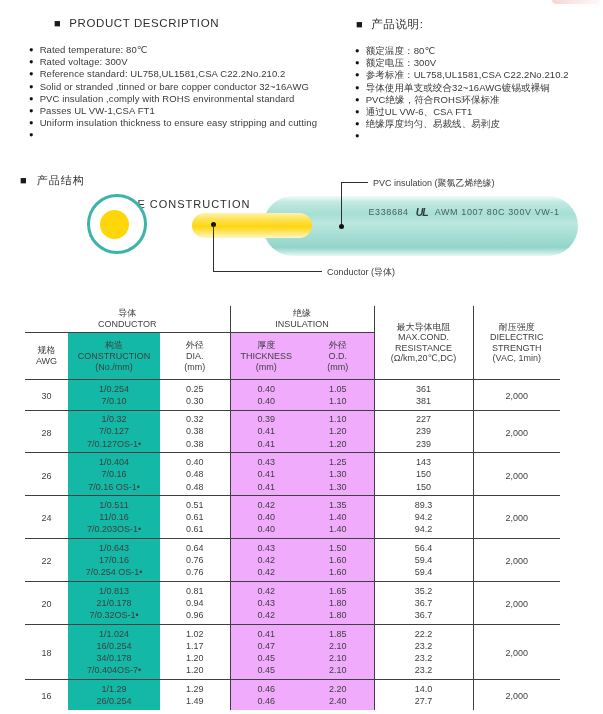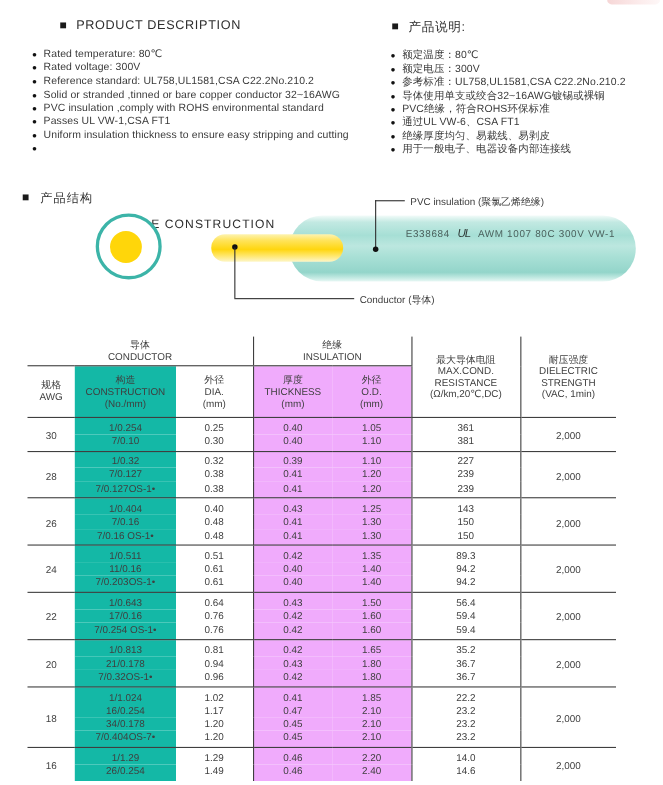--- a/index.html
+++ b/index.html
@@ -30,21 +30,21 @@
             background:#ffd60a;}
   .rod{position:absolute;left:192px;top:213px;width:120px;height:25px;border-radius:12.5px;
        background:linear-gradient(180deg,#fdf3b0 0%,#ffe45c 22%,#ffd60f 55%,#ffe succ 0,#ffe873 80%,#fdf6c9 100%);
        background:linear-gradient(180deg,#fdf3b0 0%,#ffe45c 22%,#ffd60f 55%,#ffe873 80%,#fdf6c9 100%);
        z-index:3;}
   .cable{position:absolute;left:263px;top:196px;width:315px;height:60px;border-radius:30px;z-index:2;
          background:linear-gradient(180deg,#f2fbf9 0%,#c2e9e2 10%,#a6dfd5 30%,#bce7df 46%,#a9e0d6 62%,#93d5ca 86%,#cdeee8 96%,#eaf8f5 100%);}
   .cable-print{position:absolute;left:355px;top:206px;width:218px;z-index:4;display:flex;
                justify-content:center;align-items:center;gap:7px;font-size:9px;letter-spacing:.6px;
                color:#4b615d;white-space:nowrap;}
-  .ul-mark{font-weight:normal;font-style:italic;font-size:10.5px;letter-spacing:-1px;color:#313d3a;}
+  .ul-mark{font-weight:bold;font-style:italic;font-size:10.5px;letter-spacing:-1px;color:#313d3a;}
 
   .cl-line{position:absolute;background:#2f2f2f;z-index:5;}
   .cl-dot{position:absolute;width:5px;height:5px;border-radius:50%;background:#111;z-index:6;}
   .cl-text{position:absolute;font-size:9px;color:#3c3c3c;white-space:nowrap;z-index:6;}
 
   
   table.spec{position:absolute;left:25px;top:306px;width:535px;border-collapse:collapse;
              table-layout:fixed;font-size:9px;color:#3f3f3f;}
   table.spec th{font-weight:normal;text-align:center;vertical-align:middle;padding:0;}
   table.spec td{text-align:center;vertical-align:middle;padding:0;line-height:12.3px;}
@@ -132,21 +132,20 @@
     <li>
         <span class="bu">●</span>
         <span>通过UL VW-6、CSA FT1</span>
       </li>
     <li>
         <span class="bu">●</span>
         <span>绝缘厚度均匀、易裁线、易剥皮</span>
       </li>
     <li>
         <span class="bu">●</span>
-        <span>用于一般电子、电器设备内部连接线</span>
       </li>
   </ul>
 
   <div class="cons-title">
     <span class="sq">■</span>
     <span>产品结构</span>
     <span class="en">CABLE CONSTRUCTION</span>
   </div>
 
   <div class="cs-outer"></div>
@@ -399,17 +398,17 @@
           <td class="bg-b vline">0.46</td>
           <td class="bg-b">2.20</td>
           <td class="vline">14.0</td>
           <td class="vline" rowspan="2">2,000</td>
         </tr>
         <tr class="glast">
           <td class="bg-y">26/0.254</td>
           <td>1.49</td>
           <td class="bg-b vline">0.46</td>
           <td class="bg-b">2.40</td>
-          <td class="vline">14.6</td>
+          <td class="vline">27.7</td>
         </tr>
       </tbody>
   </table>
 </div>
 
 </body></html>

